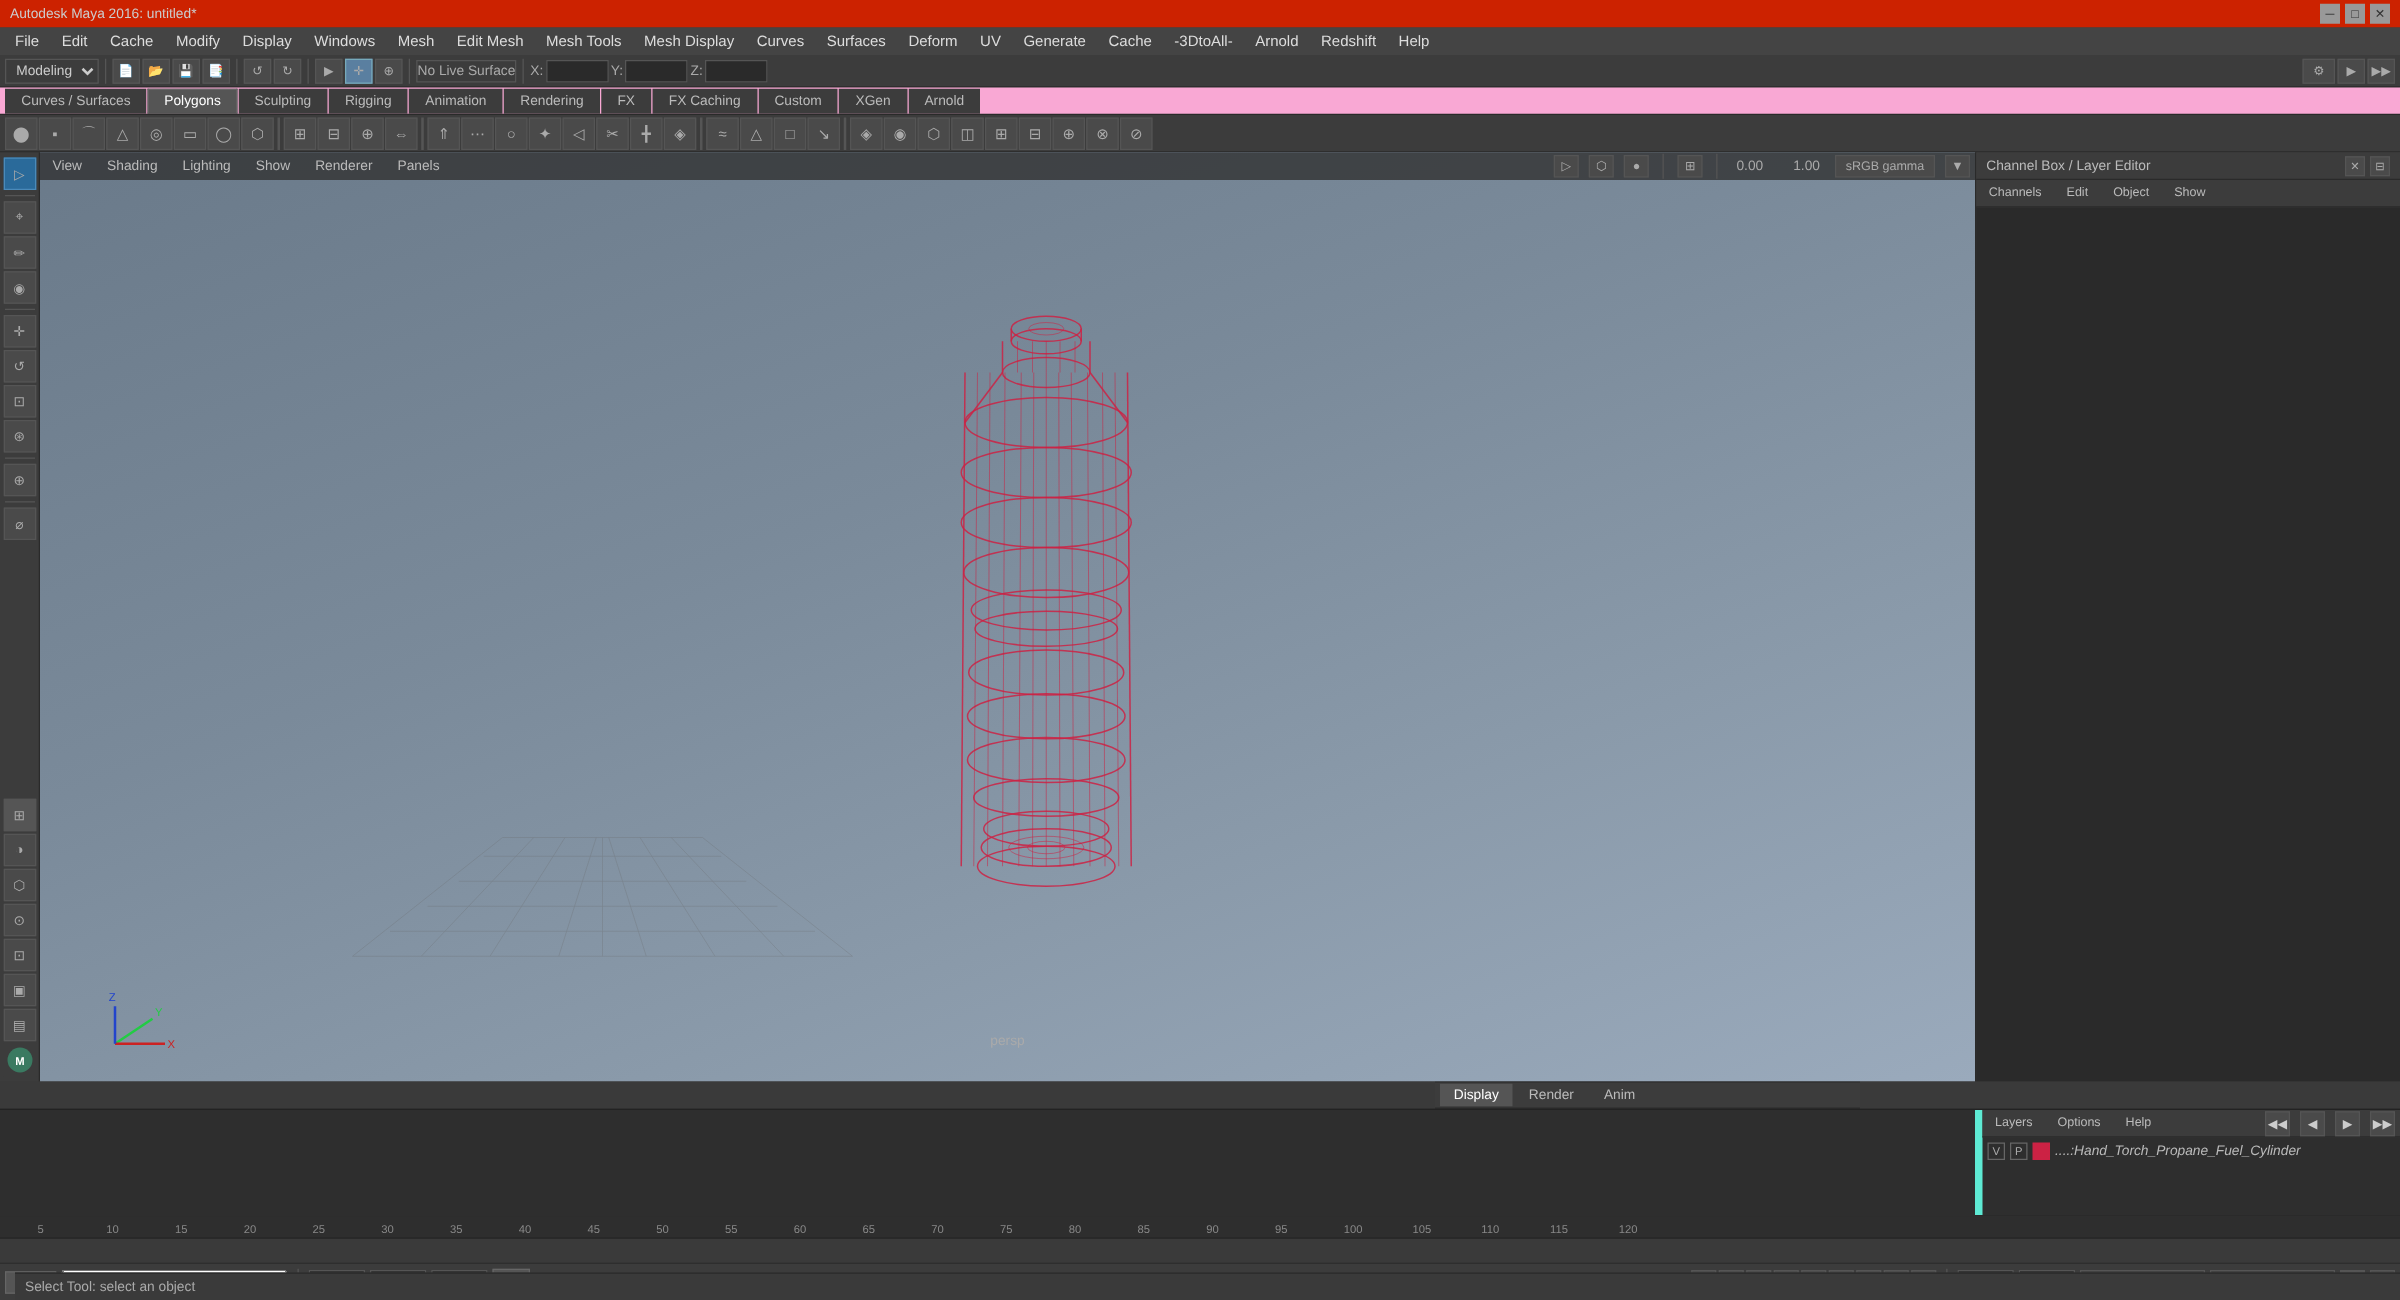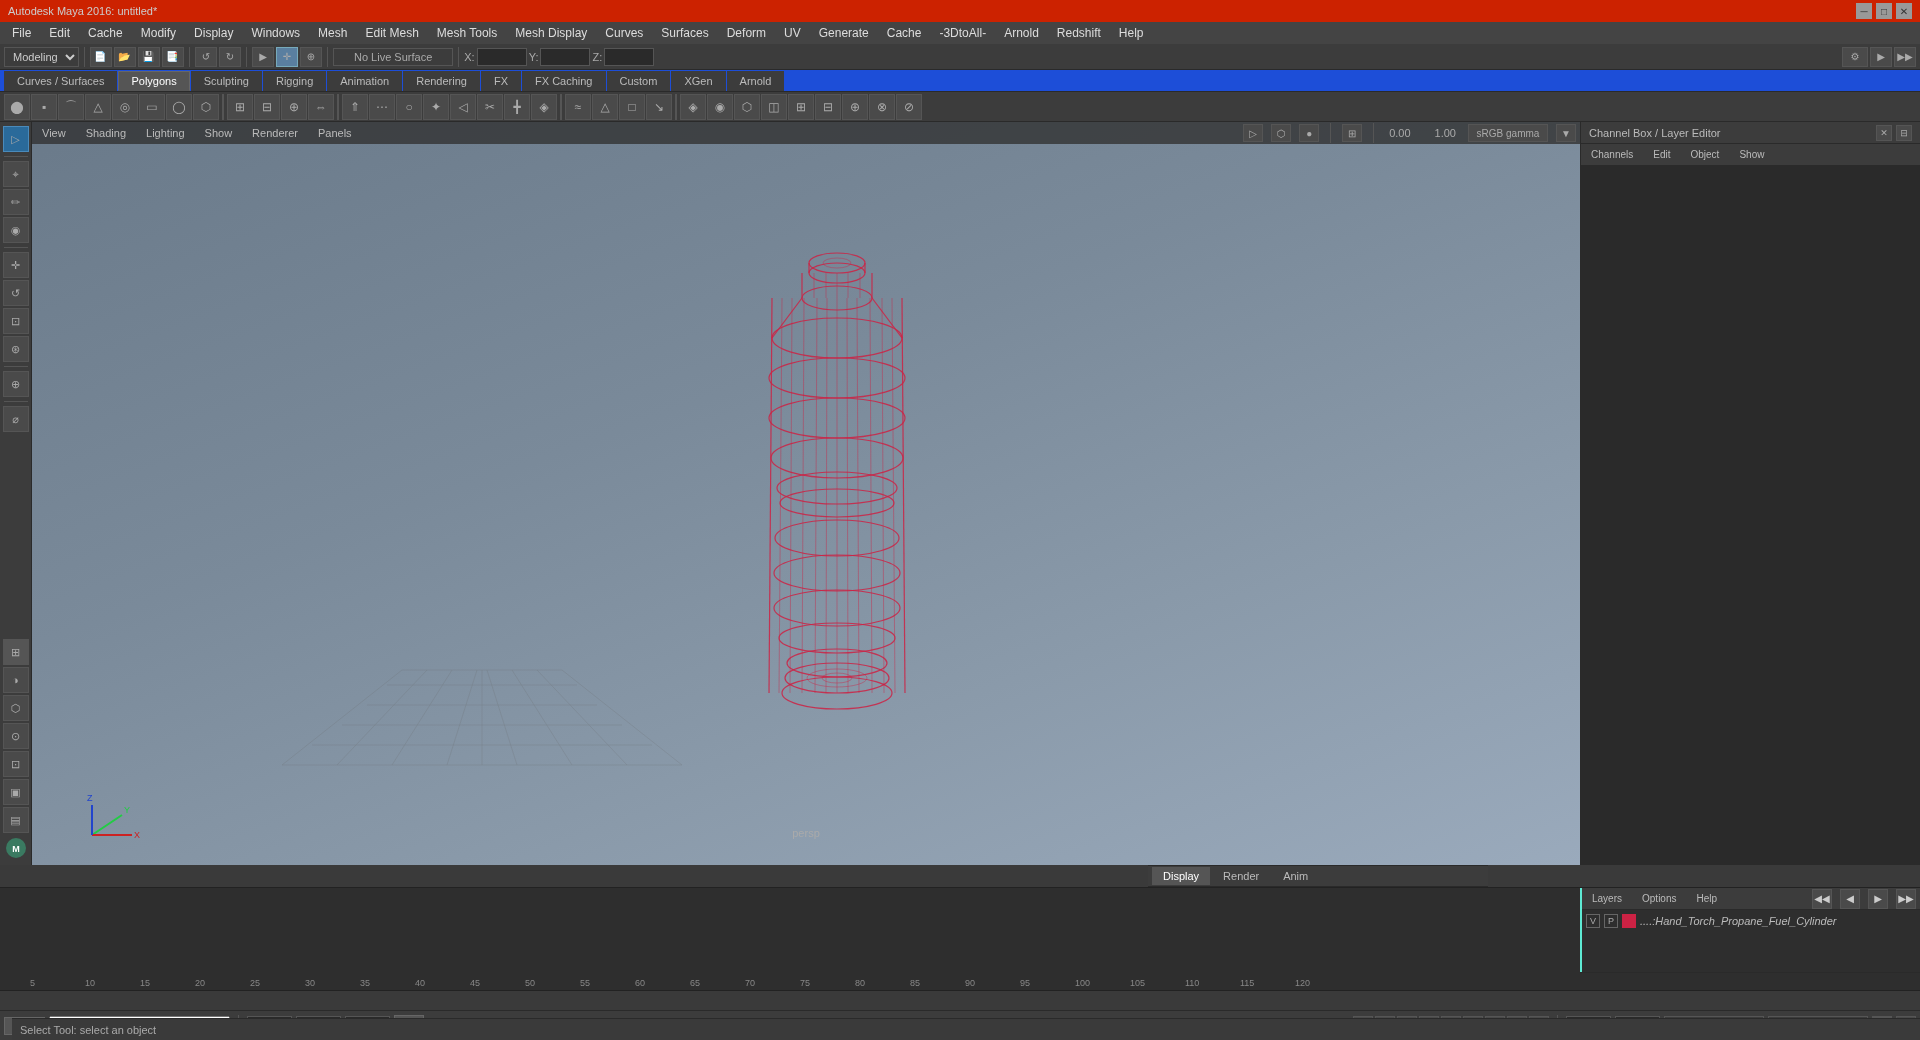--- a/index.html
+++ b/index.html
@@ -23,26 +23,26 @@
 
     
     #toolbar1 {
       width: 100%; height: 26px; background: #3c3c3c;
       display: flex; align-items: center; padding: 0 4px; gap: 2px; border-bottom: 1px solid #2a2a2a;
     }
     .toolbar-btn { width: 22px; height: 20px; background: #4a4a4a; border: 1px solid #555; cursor: pointer; display: flex; align-items: center; justify-content: center; font-size: 10px; color: #aaa; }
     .toolbar-btn.active { background: #5a7fa0; border-color: #7ab; }
     .toolbar-sep { width: 1px; height: 20px; background: #555; margin: 0 3px; }
     .toolbar-dropdown { height: 20px; background: #3c3c3c; border: 1px solid #555; color: #ccc; font-size: 11px; padding: 0 4px; cursor: pointer; }
-    .toolbar-no-live { padding: 2px 20px; background: #3c3c3c; border: 1px solid #555; color: #aaa; font-size: 11px; cursor: pointer; }
+    .toolbar-no-live { padding: 2px 0; background: #3c3c3c; border: 1px solid #555; color: #aaa; font-size: 11px; cursor: pointer; }
     .coord-field { width: 50px; height: 18px; background: #2a2a2a; border: 1px solid #555; color: #ccc; font-size: 11px; padding: 0 3px; }
 
     
     #tab-bar {
-      width: 100%; height: 22px; background: #1d4ed8;
+      width: 100%; height: 22px; background: #f9a8d4;
       display: flex; align-items: center; padding: 0 4px; gap: 1px; border-bottom: 1px solid #2a2a2a; text-align: center;
     }
     .tab { padding: 3px 12px; background: #3c3c3c; color: #bbb; cursor: pointer; font-size: 11px; border: 1px solid transparent; }
     .tab.active { background: #555; color: #fff; border-color: #666 #666 #555 #666; }
 
     
     #icon-toolbar {
       width: 100%; height: 30px; background: #3c3c3c;
       display: flex; align-items: center; padding: 0 4px; gap: 1px; border-bottom: 1px solid #2a2a2a;
     }
@@ -462,21 +462,21 @@
 <div id="bottom-tabs" style="margin-left: 1148px; width: 340px;">
   <div class="btm-tab active">Display</div>
   <div class="btm-tab">Render</div>
   <div class="btm-tab">Anim</div>
 </div>
 
 <div style="display:flex; width:1920px; height:85px; background:#2e2e2e; border-top: 1px solid #222;">
 
   <div style="flex:1; height:85px; background:#2e2e2e;"></div>
 
-  <div id="layer-area" style="width:340px; background:#2e2e2e; border-left:2px solid #5eead4; display:flex; flex-direction:column;">
+  <div id="layer-area" style="width:340px; background:#2e2e2e; border-left:6px solid #5eead4; display:flex; flex-direction:column;">
     <div style="height:22px; display:flex; align-items:center; padding:0 4px; gap:8px; background:#3c3c3c; border-bottom:1px solid #2a2a2a;">
       <span class="ch-tab">Layers</span>
       <span class="ch-tab">Options</span>
       <span class="ch-tab">Help</span>
       <div style="flex:1;"></div>
       <button class="play-btn">◀◀</button>
       <button class="play-btn">◀</button>
       <button class="play-btn">▶</button>
       <button class="play-btn">▶▶</button>
     </div>

